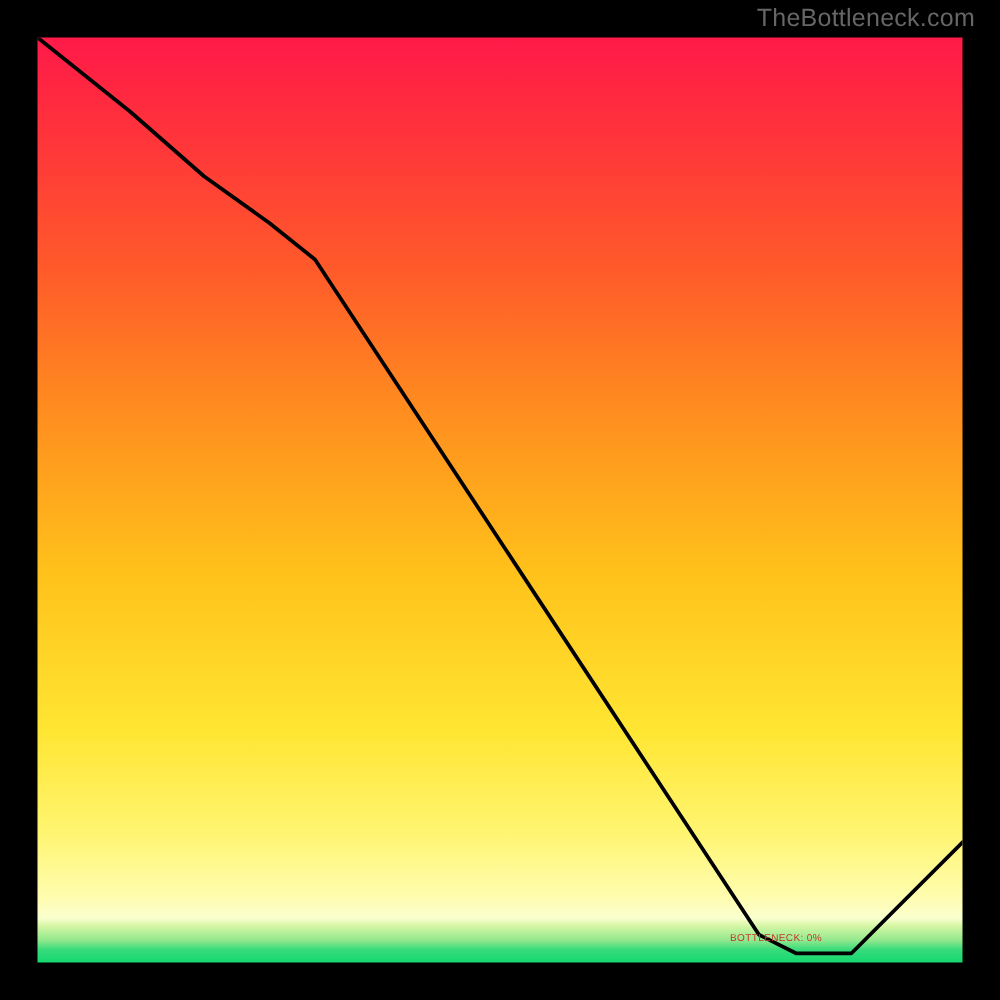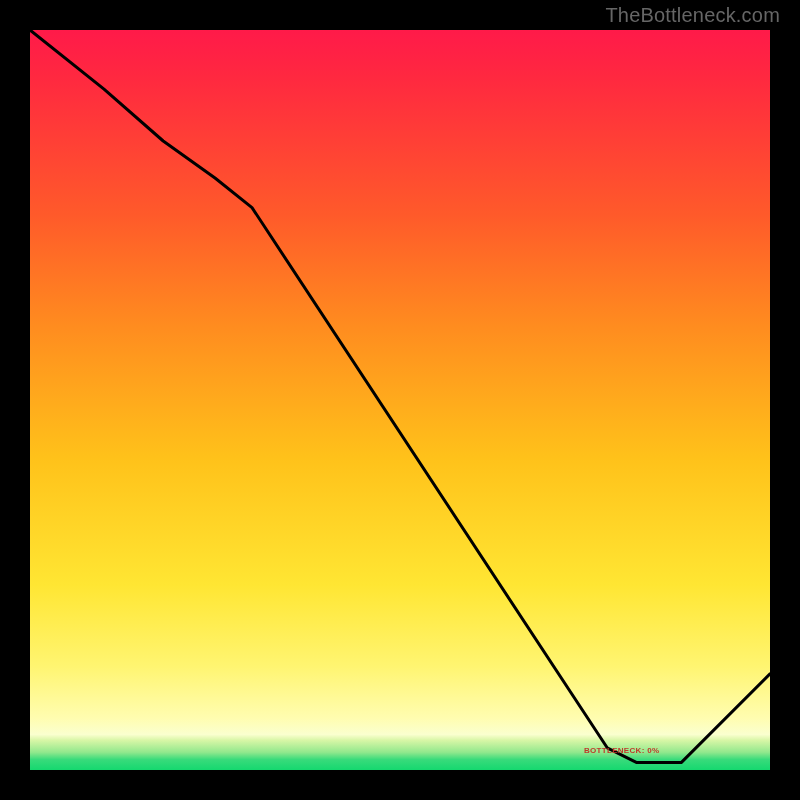--- a/index.html
+++ b/index.html
@@ -57,21 +57,21 @@
     left: 0;
     top: 0;
     width: 740px;
     height: 740px;
     display: block;
   }
   .annotation {
     position: absolute;
     color: #c0392b;
     font-size: 8px;
-    font-weight: 700;
+    font-weight: 400;
     letter-spacing: 0.3px;
     white-space: nowrap;
   }
 </style>
 </head>
 <body>
 
 <div class="frame">
 
   <div class="watermark">TheBottleneck.com</div>

